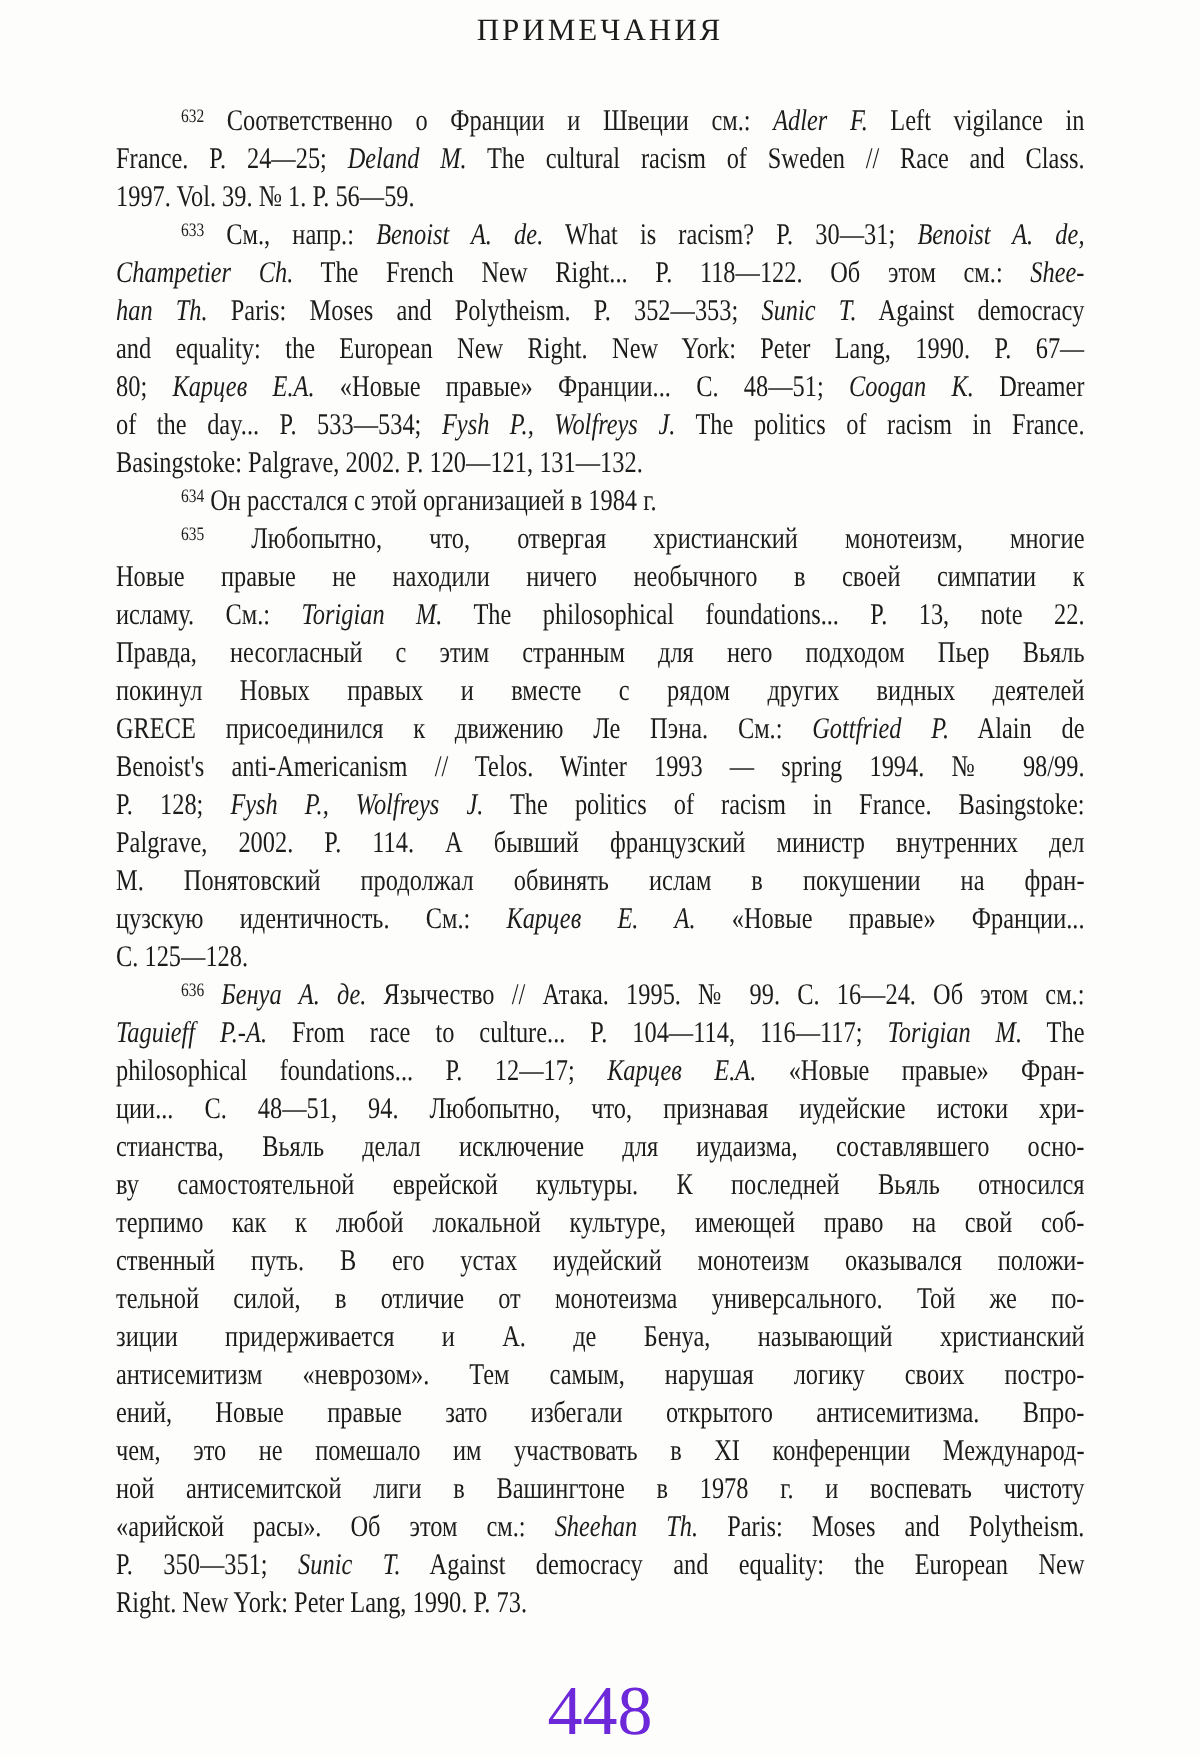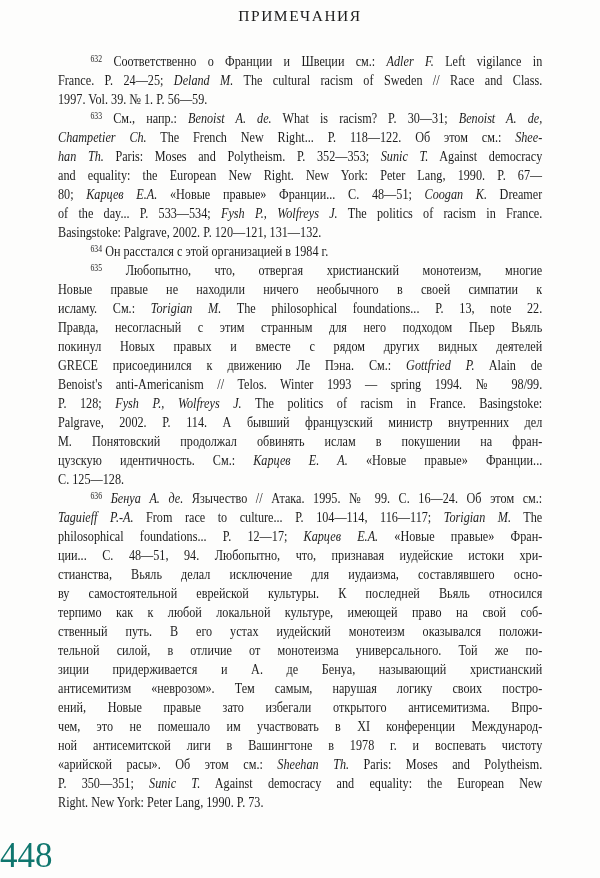--- a/index.html
+++ b/index.html
@@ -46,22 +46,23 @@
   .it { font-style: italic; }
   .sup {
     font-size: 9.5px;
     position: relative;
     top: -4.5px;
     letter-spacing: 0;
   }
   .folio {
     position: absolute;
     top: 836px; left: 0; width: 100%;
+    text-align: center;
     font-size: 35px;
-    color: #0f766e;
+    color: #6d28d9;
   }
 </style>
 </head>
 <body>
 
 <div class="page">
   <div class="running-head">ПРИМЕЧАНИЯ</div>
 
   <div class="text-block">
       <div class="line first"><span class="sup">632</span><span> Соответственно о Франции и Швеции см.: </span><span class="it">Adler F.</span><span> Left vigilance in</span></div>

